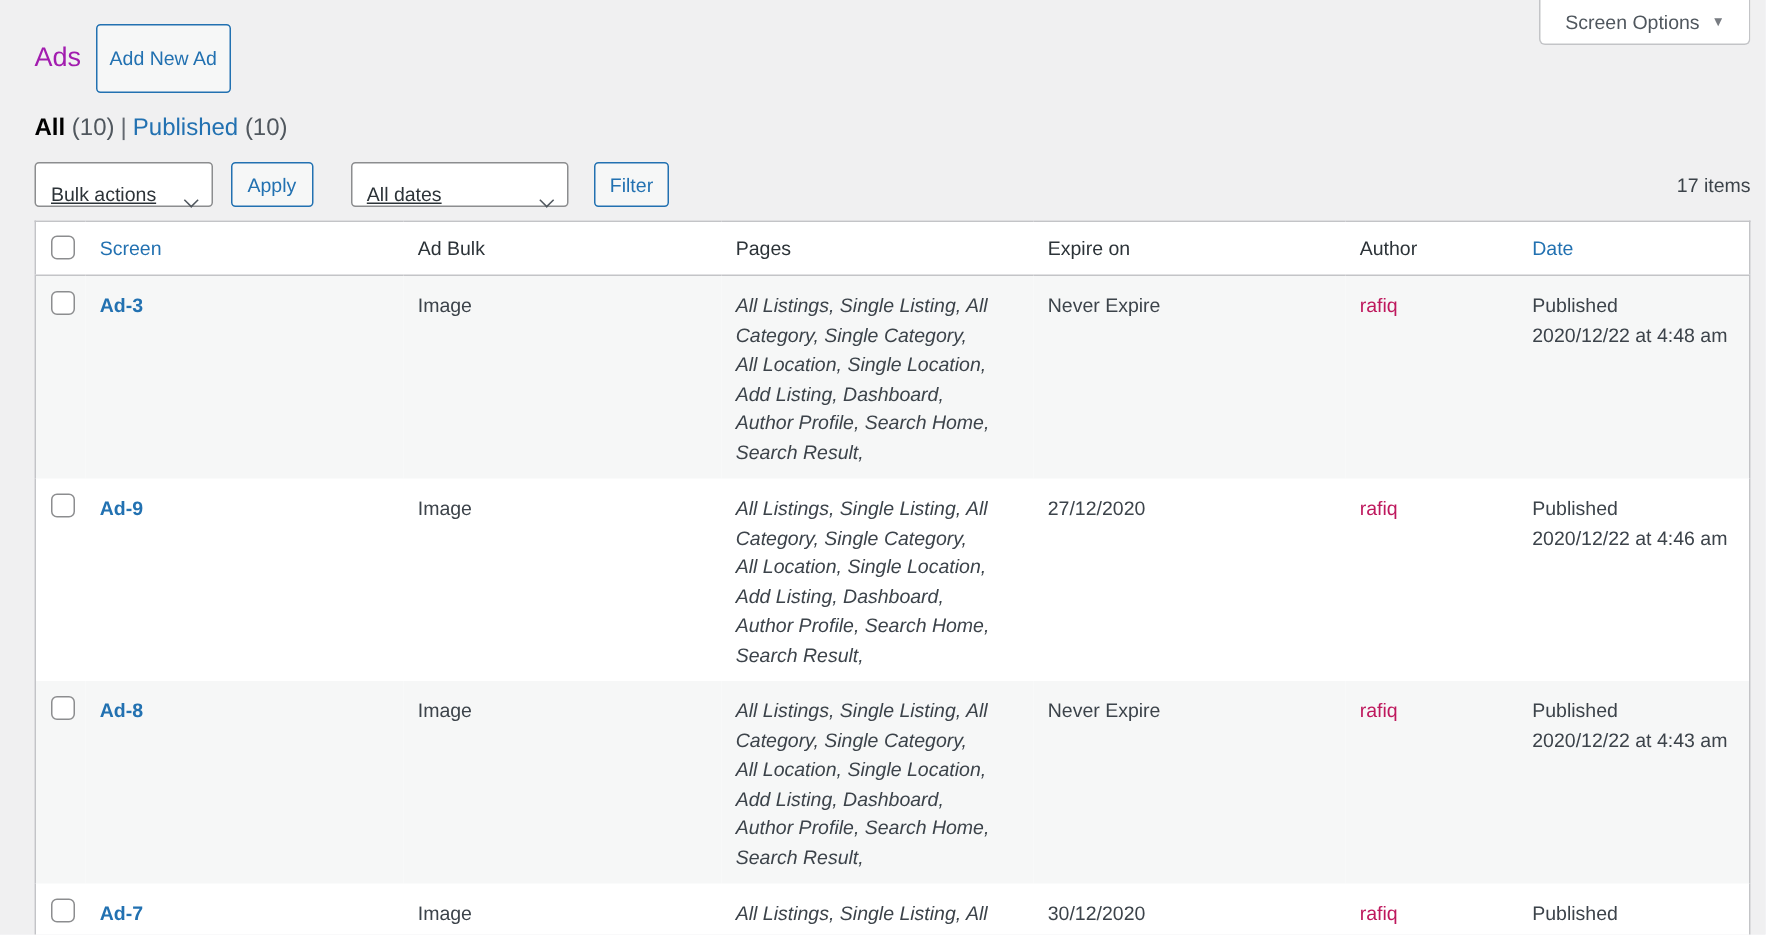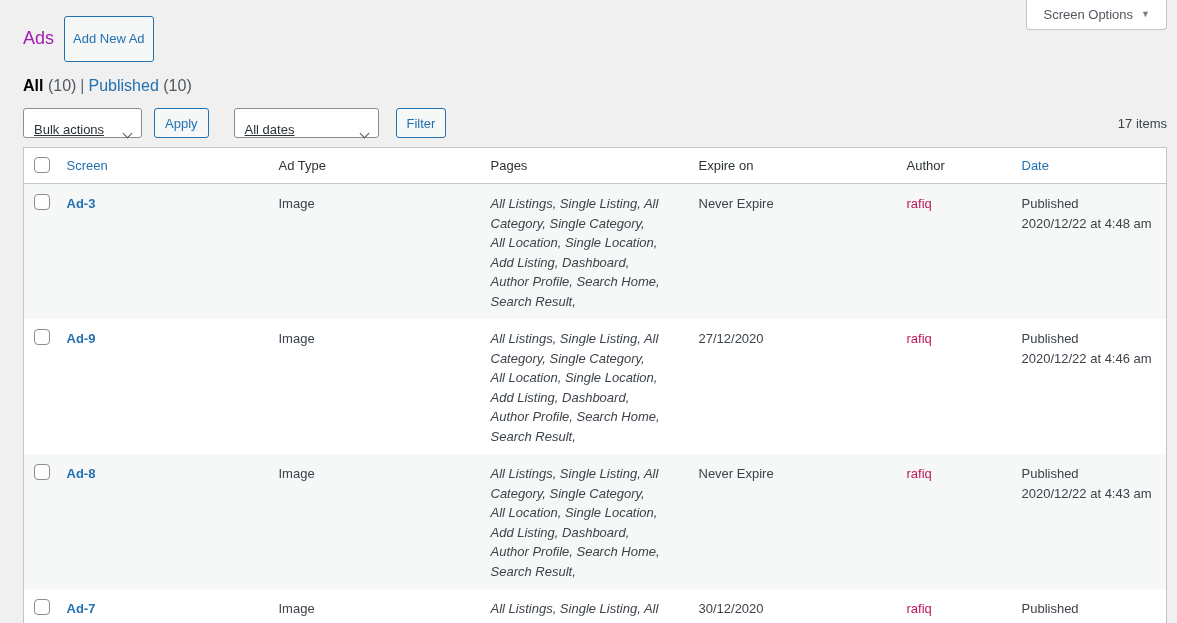--- a/index.html
+++ b/index.html
@@ -135,21 +135,21 @@
         <col class="col-type">
         <col class="col-pages">
         <col class="col-expire">
         <col class="col-author">
         <col>
     </colgroup>
     <thead>
       <tr>
         <th class="cb-cell"><input type="checkbox" style=""></th>
         <th class="sortable"><a href="#">Screen</a></th>
-        <th>Ad Type</th>
+        <th>Ad Bulk</th>
         <th>Pages</th>
         <th>Expire on</th>
         <th>Author</th>
         <th class="sortable"><a href="#">Date</a></th>
       </tr>
     </thead>
     <tbody>
       <tr>
         <td class="cb-cell"><input type="checkbox" style=""></td>
         <td class="title-cell"><a href="#">Ad-3</a></td>

